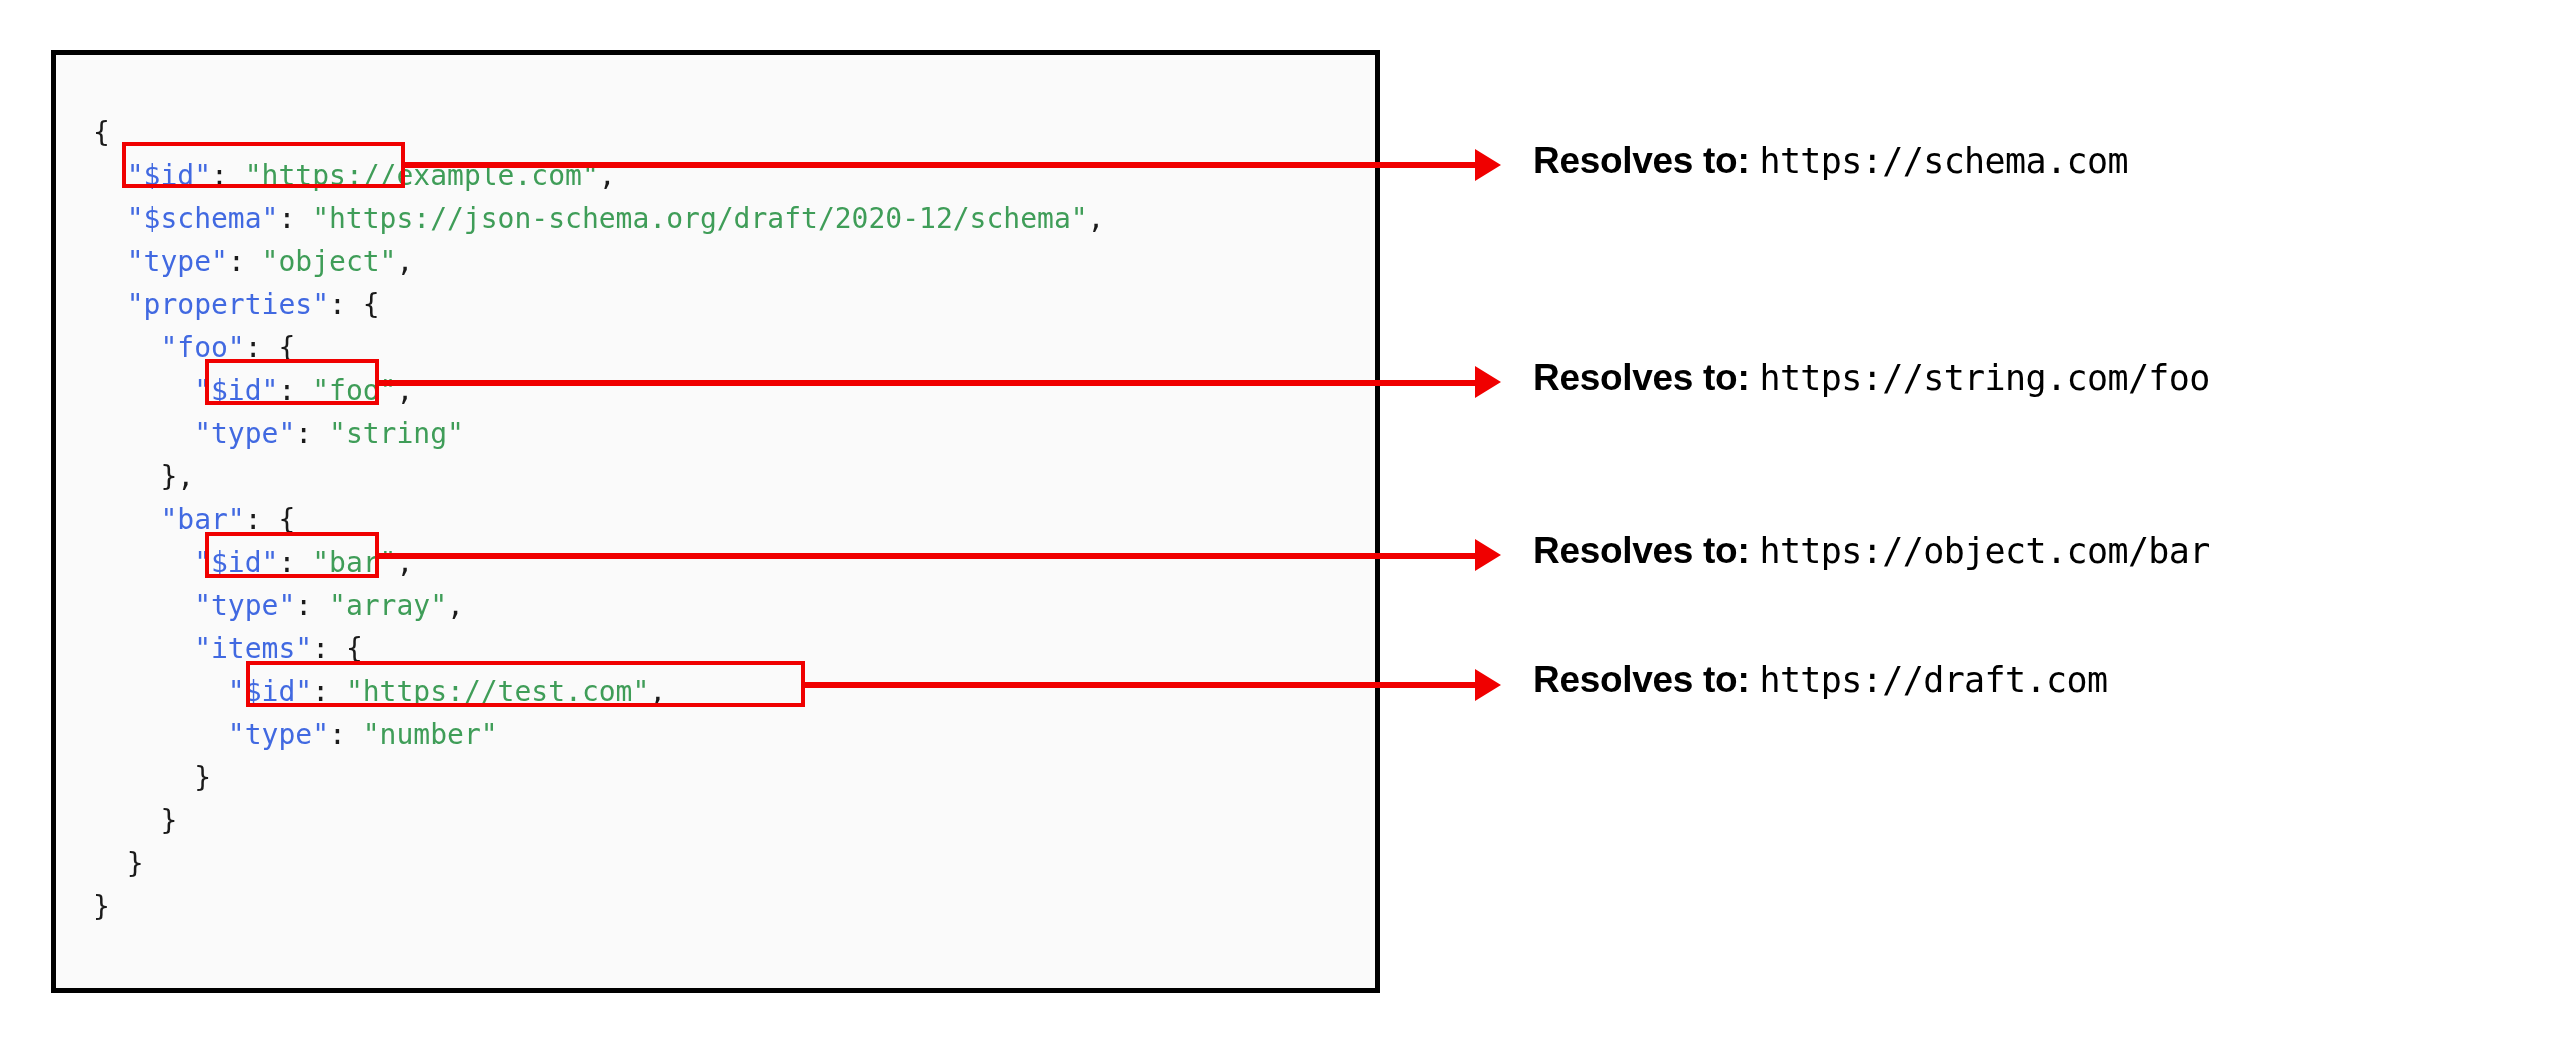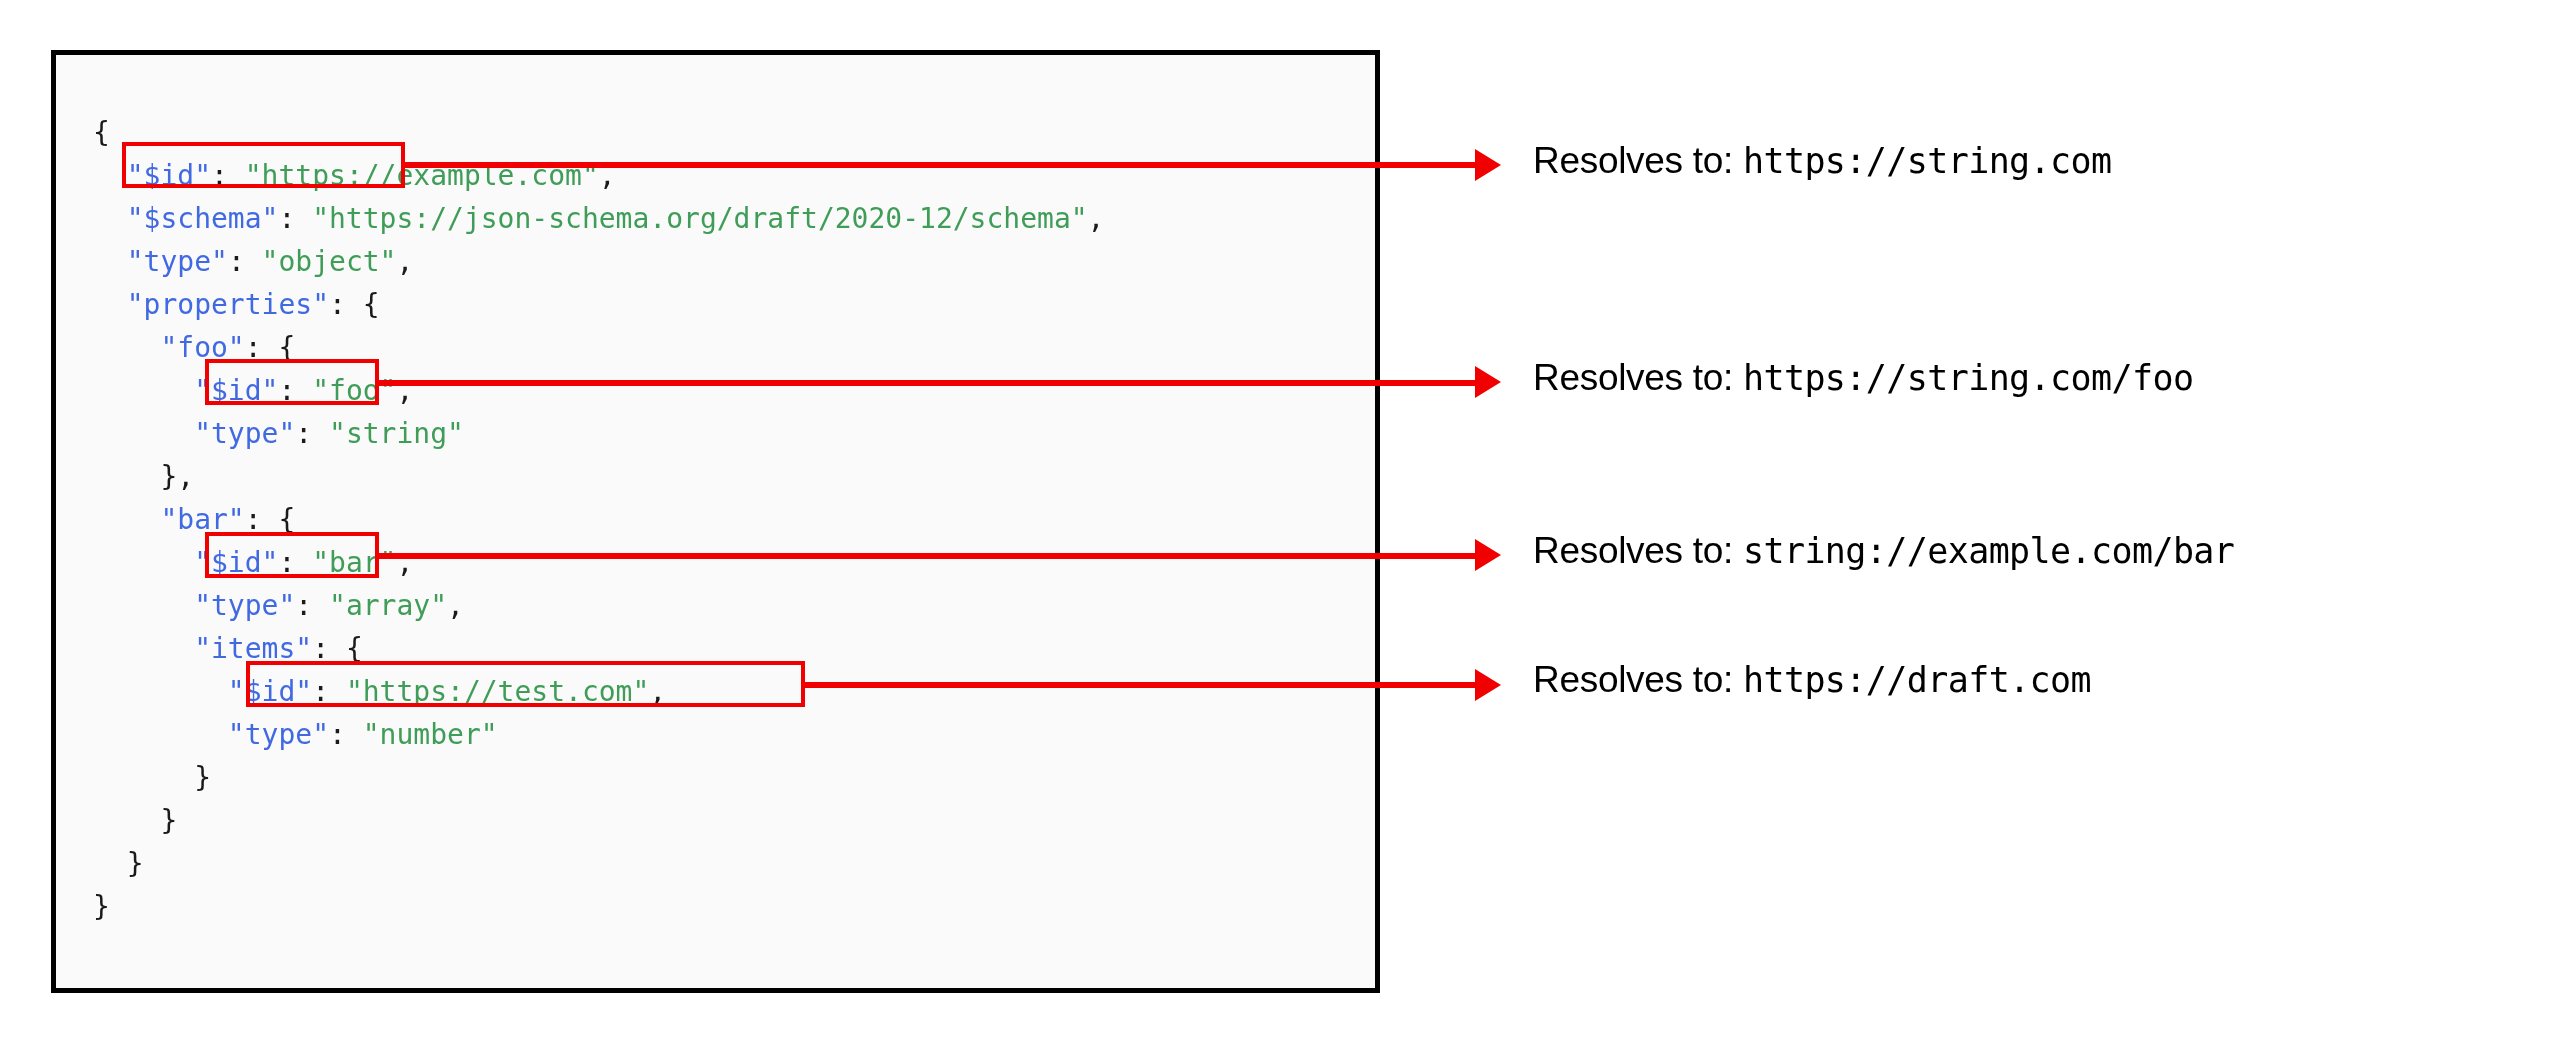--- a/index.html
+++ b/index.html
@@ -74,21 +74,21 @@
 
   
   .annotation {
     position: absolute;
     white-space: nowrap;
     z-index: 6;
     line-height: 1;
   }
   .anno-lead {
     font-family: "Liberation Sans", sans-serif;
-    font-weight: normal;
+    font-weight: bold;
     font-size: 37px;
     color: #000000;
     letter-spacing: -0.3px;
   }
   .anno-url {
     font-family: "DejaVu Sans Mono", monospace;
     font-size: 35px;
     color: #000000;
     letter-spacing: -0.6px;
   }
@@ -114,27 +114,27 @@
 <div class="arrow-line" style="left:377px; top:380px; width:1099px;"></div>
 <div class="arrow-head" style="left:1475px; top:366px;"></div>
 
 <div class="arrow-line" style="left:377px; top:553px; width:1099px;"></div>
 <div class="arrow-head" style="left:1475px; top:539px;"></div>
 
 <div class="arrow-line" style="left:803px; top:682px; width:674px;"></div>
 <div class="arrow-head" style="left:1475px; top:669px;"></div>
 
 <div class="annotation" style="left:1533px; top:142px;">
-  <span class="anno-lead">Resolves to:&nbsp;</span><span class="anno-url">https://string.com</span>
+  <span class="anno-lead">Resolves to:&nbsp;</span><span class="anno-url">https://schema.com</span>
 </div>
 
 <div class="annotation" style="left:1533px; top:359px;">
   <span class="anno-lead">Resolves to:&nbsp;</span><span class="anno-url">https://string.com/foo</span>
 </div>
 
 <div class="annotation" style="left:1533px; top:532px;">
-  <span class="anno-lead">Resolves to:&nbsp;</span><span class="anno-url">string://example.com/bar</span>
+  <span class="anno-lead">Resolves to:&nbsp;</span><span class="anno-url">https://object.com/bar</span>
 </div>
 
 <div class="annotation" style="left:1533px; top:661px;">
   <span class="anno-lead">Resolves to:&nbsp;</span><span class="anno-url">https://draft.com</span>
 </div>
 
 
 </body></html>

